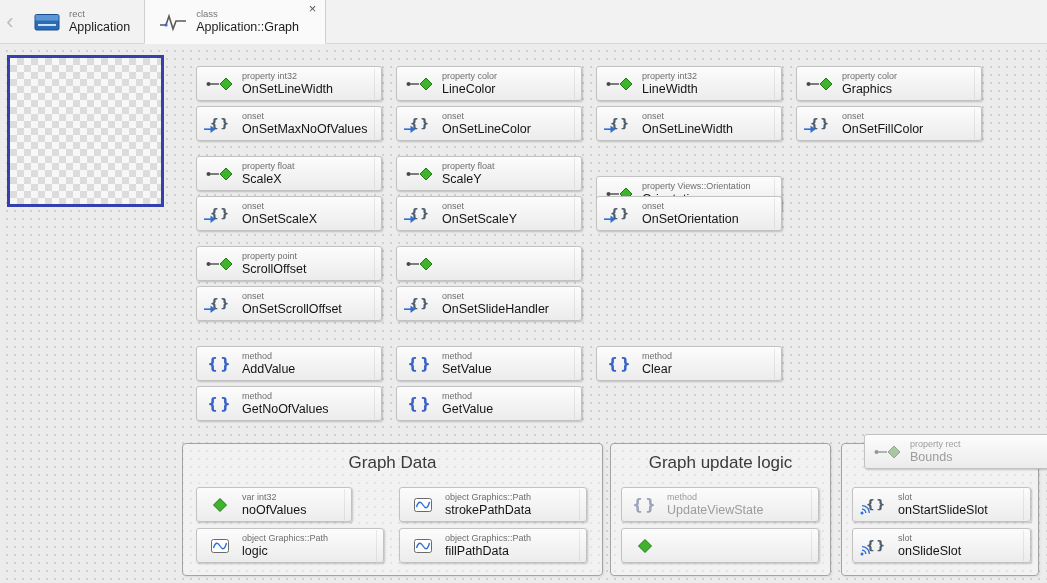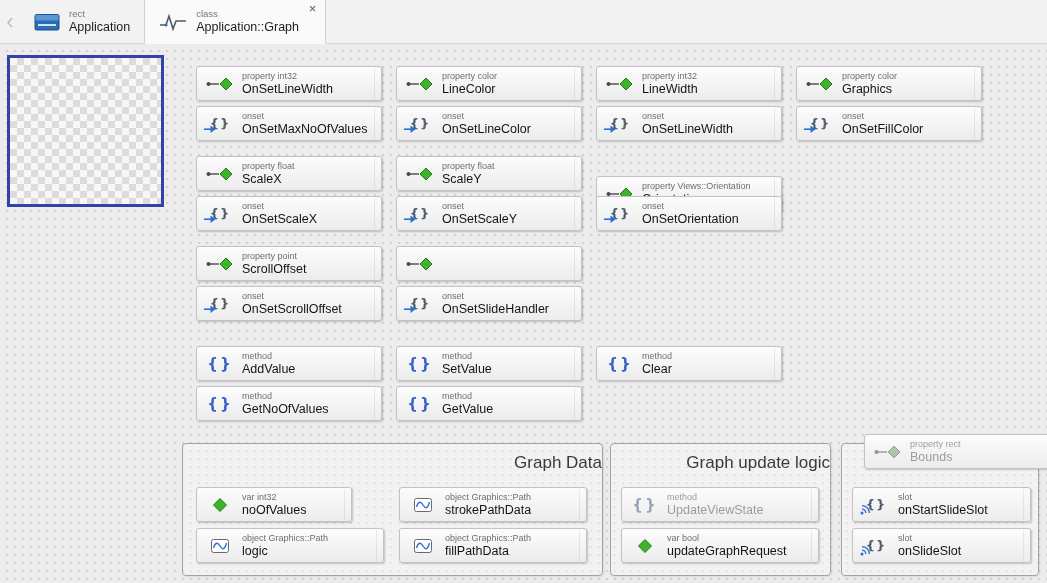--- a/index.html
+++ b/index.html
@@ -46,21 +46,21 @@
       linear-gradient(45deg, #dcdcdc 25%, transparent 25%, transparent 75%, #dcdcdc 75%);
     background-size: 14px 14px; background-position: 0 0, 7px 7px;
     z-index: 3;
   }
   
   .group {
     position: absolute; border: 1px solid #a3a3a3; border-radius: 4px;
     background: rgba(250,250,250,0.45); z-index: 1;
     box-shadow: 1px 1px 2px rgba(0,0,0,0.08);
   }
-  .group-title { margin-top: 9px; text-align: right; font-size: 17px; color: #3a3a3a; }
+  .group-title { margin-top: 9px; text-align: center; font-size: 17px; color: #3a3a3a; }
   
   .brick {
     position: absolute; height: 35px;
     border: 1px solid #c2c2c2; border-radius: 3px;
     background: linear-gradient(#fcfcfc, #ececec);
     box-shadow: 1px 1px 2px rgba(0,0,0,0.2);
     display: flex; align-items: center; gap: 7px; padding-left: 8px;
     overflow: hidden; z-index: 2;
   }
   .brick::after { content: ""; position: absolute; top: 1px; bottom: 1px; right: 6px;
@@ -503,24 +503,20 @@
           <span class="btype">method</span>
           <span class="bname">UpdateViewState</span>
         </span>
       </div>
       <div class="brick" style="left: 621px; top: 528px; width: 198px;">
         <span class="bicon">
           <svg width="16" height="16" viewBox="0 0 16 16">
             <polygon points="8,1.5 14.5,8 8,14.5 1.5,8" fill="#3fb32b" stroke="#1f7a12" stroke-width="1"></polygon>
           </svg>
         </span>
-        <span class="btxt">
-          <span class="btype">var bool</span>
-          <span class="bname">updateGraphRequest</span>
-        </span>
       </div>
       <div class="brick" style="left: 852px; top: 487px; width: 179px;">
         <span class="bicon">
           <span class="ibrace">
             <i class="br">{}</i>
             <svg class="sub" width="11" height="11" viewBox="0 0 11 11">
               <circle cx="2" cy="9" r="1.5" fill="#2e6fd6"></circle>
               <path d="M2 5.2 A3.8 3.8 0 0 1 5.8 9" stroke="#2e6fd6" fill="none" stroke-width="1.3"></path>
               <path d="M2 1.6 A7.4 7.4 0 0 1 9.4 9" stroke="#2e6fd6" fill="none" stroke-width="1.3"></path>
             </svg>

